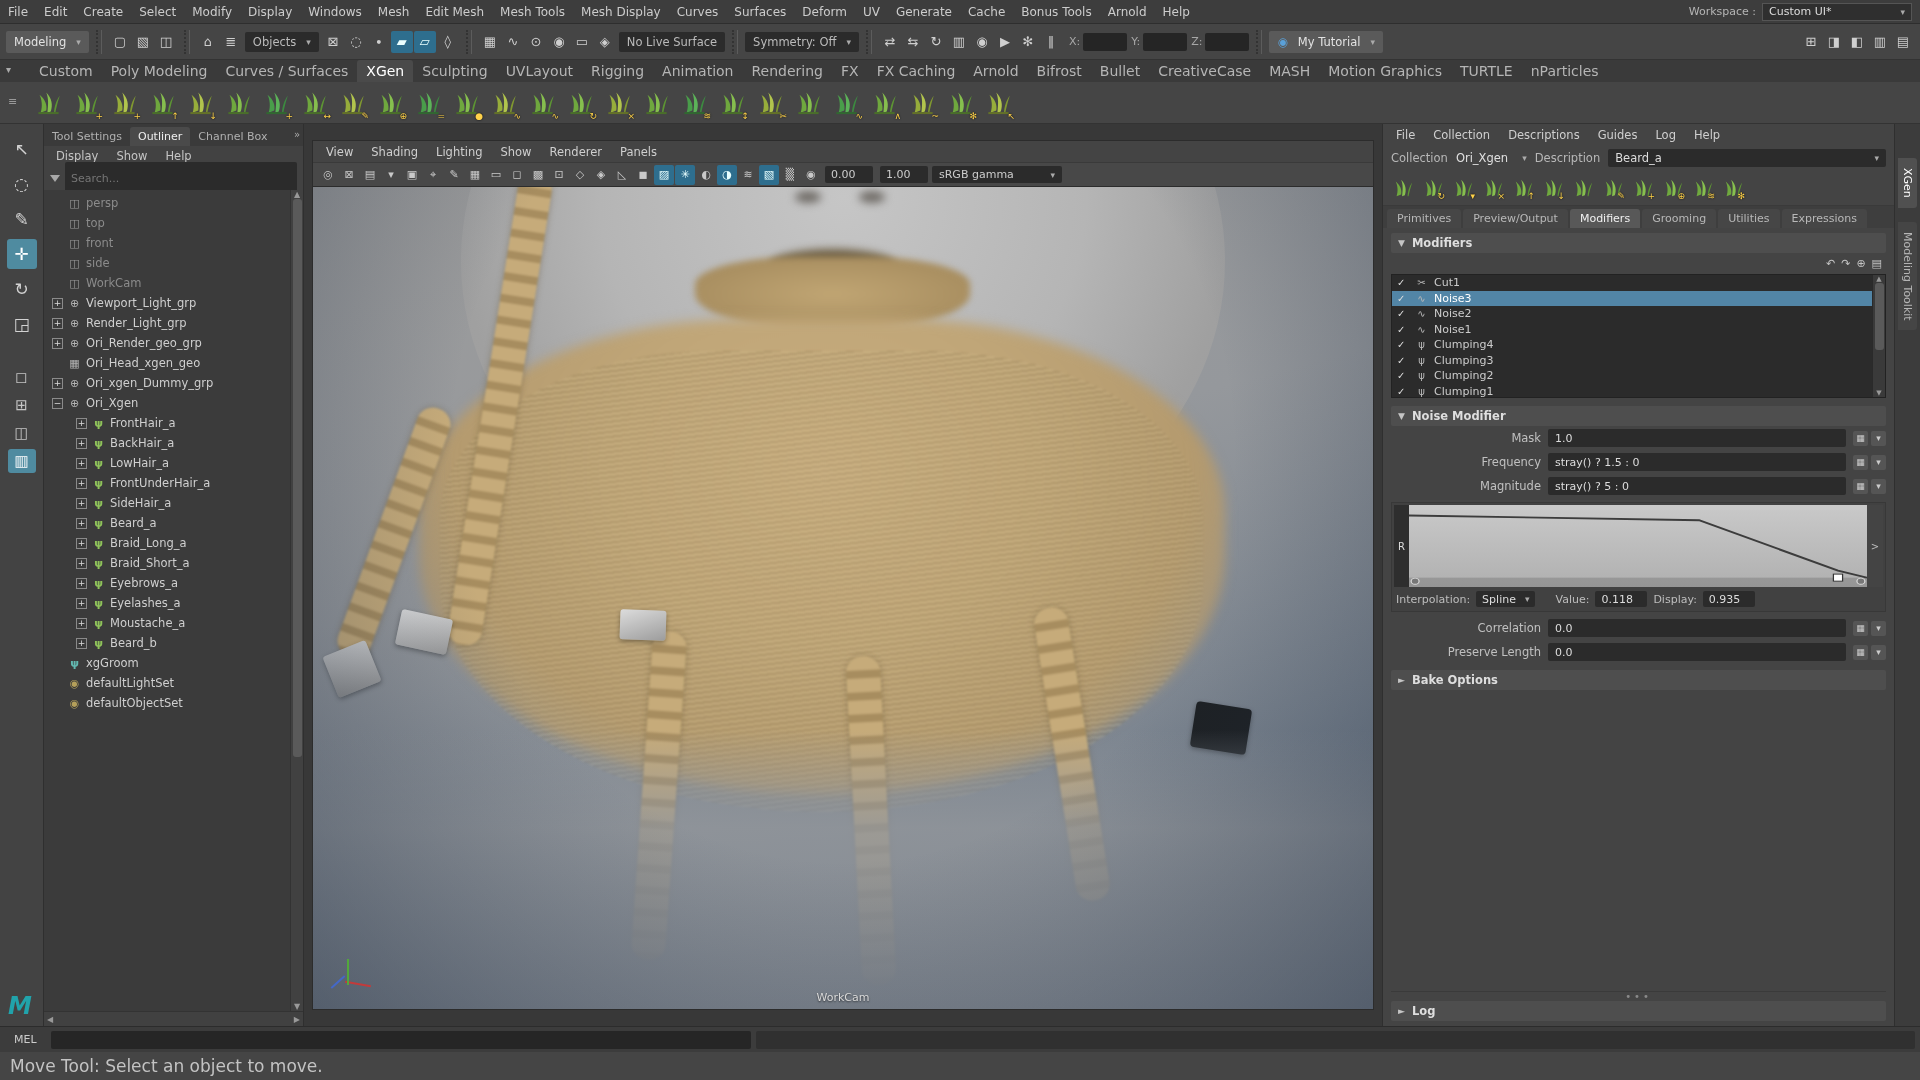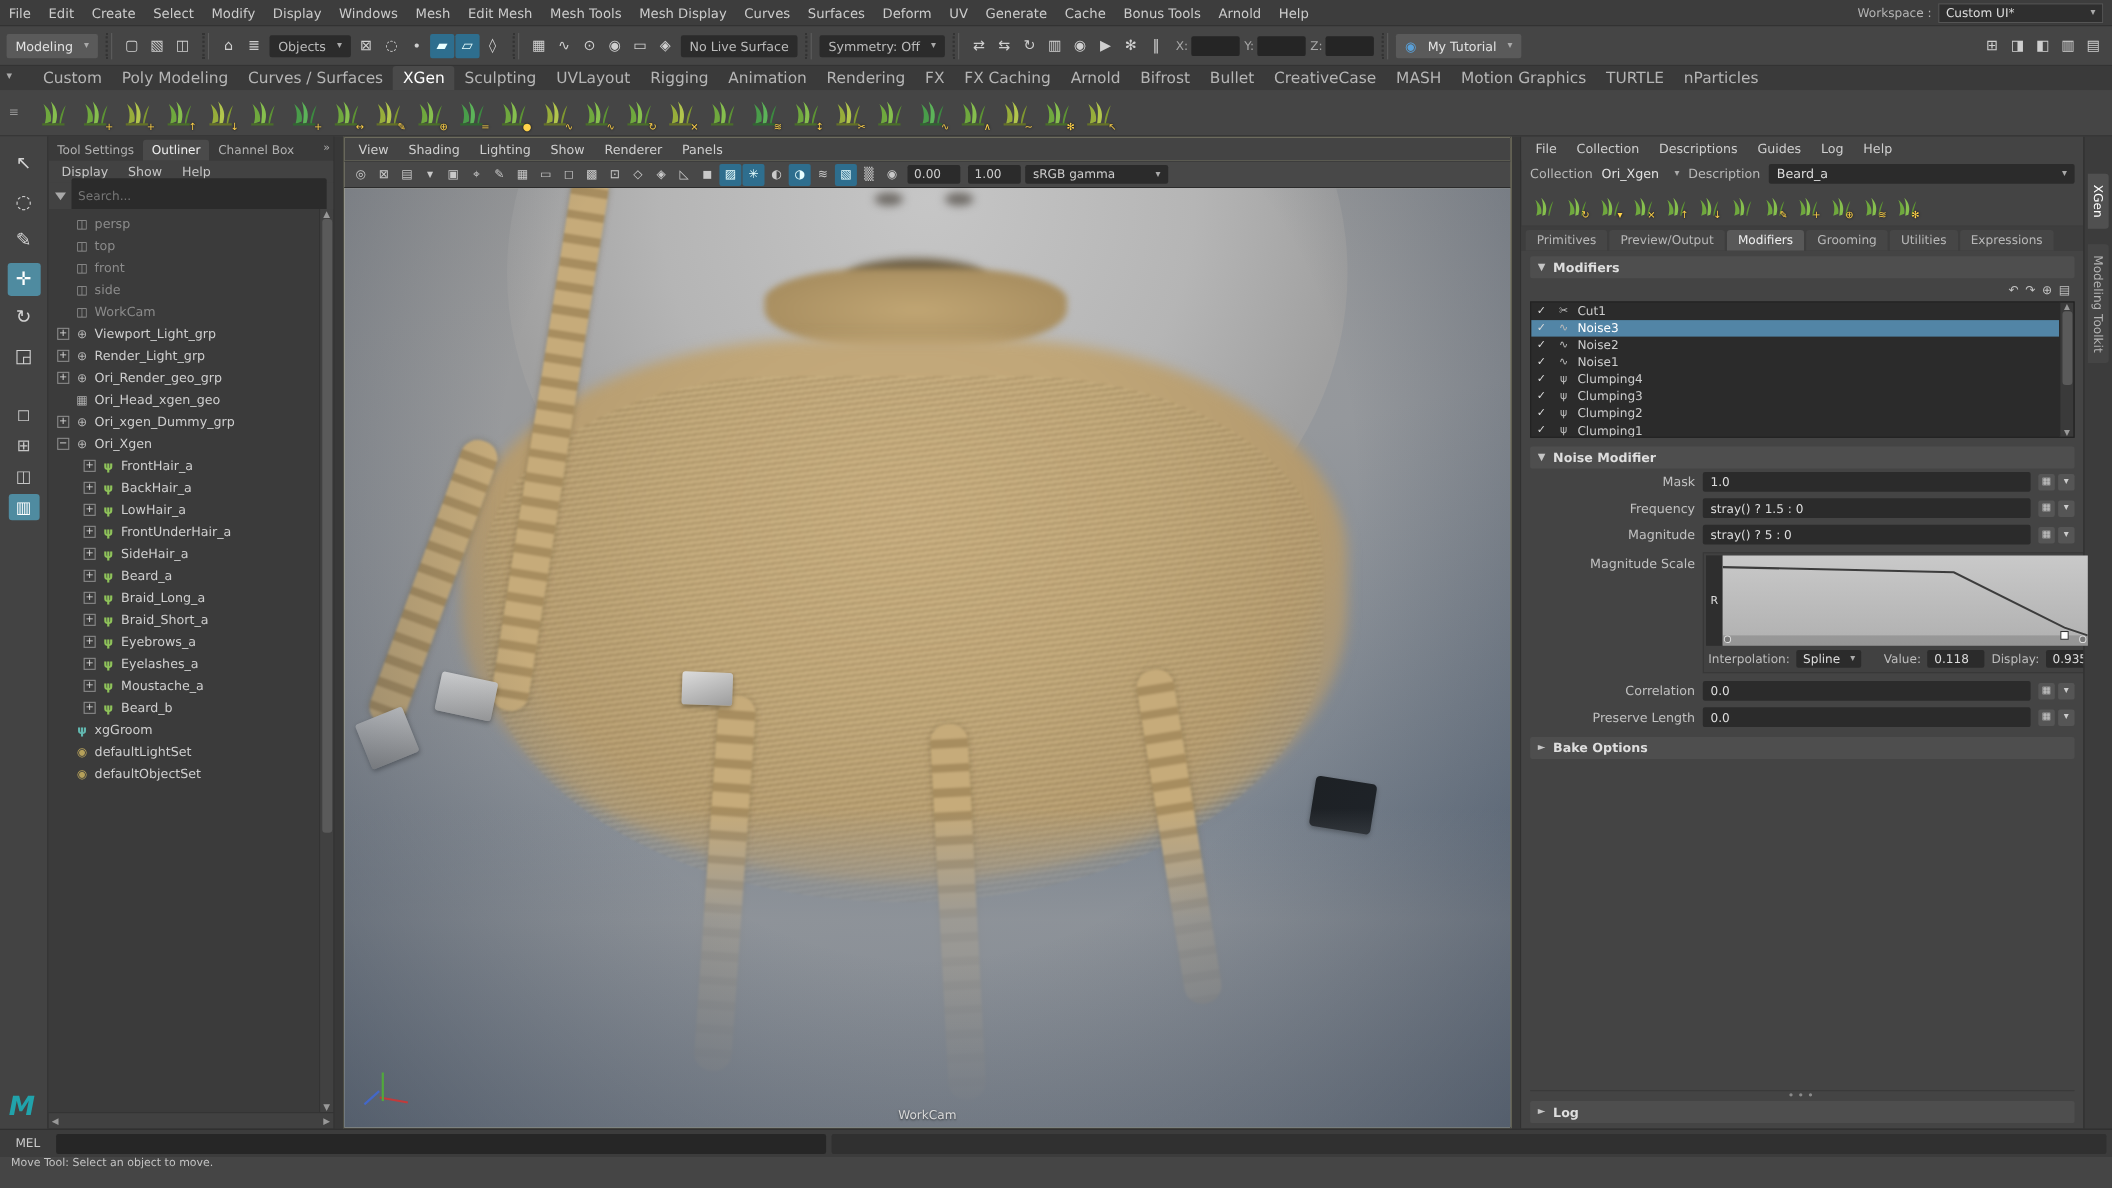--- a/index.html
+++ b/index.html
@@ -74,21 +74,21 @@
 .oicon.desc::before{content:"ψ";color:#8fc35a;font-weight:bold}
 .oicon.groom::before{content:"ψ";color:#62b8b0;font-weight:bold}
 .oicon.set::before{content:"◉";color:#b5a05a}
 .olabel{color:#cfcfcf;white-space:nowrap}
 .orow.grayed .olabel{color:#8b8b8b}
 .vscroll{position:absolute;right:0;top:0;bottom:0;width:13px;background:#414141;border-left:1px solid #333;display:flex;flex-direction:column;align-items:center;font-size:8px;color:#999}
 .vthumb{width:9px;background:#5a5a5a;border-radius:3px;flex:0 0 auto}
 .hscroll{height:15px;background:#414141;border-top:1px solid #333;display:flex;align-items:center;justify-content:space-between;padding:0 3px;font-size:8px;color:#999}
 
 
-#viewport-wrap{flex:1;margin:0 8px;display:flex;flex-direction:column;min-width:0;background:#fef9c3;border:1px solid #2c2c2c}
+#viewport-wrap{flex:1;margin:16px 8px;display:flex;flex-direction:column;min-width:0;background:#0f766e;border:1px solid #2c2c2c}
 .vp-menus{height:21px;display:flex;align-items:center;background:#444;padding-left:4px}
 .vp-menu{padding:0 9px;font-size:11.5px;color:#cfcfcf}
 .vp-toolbar{height:25px;background:#484848;display:flex;align-items:center;gap:1px;padding:0 5px;border-top:1px solid #3a3a3a;border-bottom:1px solid #2c2c2c}
 .vicon{width:20px;height:20px;font-size:11px;display:flex;align-items:center;justify-content:center;color:#c9c9c9;border-radius:2px}
 .vicon.active{background:#2e6e8e;color:#e8ffff}
 .vp-num{background:#2b2b2b;width:48px;height:17px;font-size:11px;display:flex;align-items:center;padding:4px 6px;border-radius:2px;color:#ccc;margin:0 3px}
 .vp-colorspace{background:#2b2b2b;height:17px;display:flex;align-items:center;gap:12px;padding:0 7px;font-size:11px;border-radius:2px;color:#ccc;min-width:130px}
 #canvas{flex:1;position:relative;overflow:hidden;background:linear-gradient(165deg,#9c9c9c 0%,#95989c 40%,#78828e 75%,#5d6b7d 100%)}
 #canvas>div{position:absolute}
 .face{left:14%;top:-30%;width:72%;height:78%;background:radial-gradient(ellipse at 50% 40%,#c6c6c6 0%,#b5b5b5 45%,#a0a0a0 72%,rgba(150,150,150,0) 100%);border-radius:50%}
@@ -167,21 +167,21 @@
 
 #side-strip{width:26px;background:#3c3c3c;display:flex;flex-direction:column;align-items:center;padding-top:34px;gap:14px;border-left:1px solid #2f2f2f;flex:0 0 auto}
 .side-tab{writing-mode:vertical-rl;font-size:11px;color:#b5b5b5;padding:10px 3px;background:#454545;border-radius:0 3px 3px 0;white-space:nowrap}
 .side-tab.active{color:#fff;background:#505050}
 
 
 #command-line{height:26px;background:#3c3c3c;display:flex;align-items:center;gap:5px;padding:0 5px;border-top:1px solid #2c2c2c;flex:0 0 auto}
 .mel-label{font-size:11px;color:#ccc;padding:0 9px}
 .mel-input{width:700px;height:18px;background:#262626;border-radius:2px;border:none}
 .mel-result{flex:1;height:18px;background:#303030;border-radius:2px}
-#help-line{height:28px;background:#454545;display:flex;align-items:flex-start;padding:0 10px;font-size:10px;color:#c3c3c3;flex:0 0 auto}
+#help-line{height:28px;background:#454545;display:flex;align-items:center;padding:0 10px;font-size:17px;color:#c3c3c3;flex:0 0 auto}
 </style>
 </head>
 <body>
 
 <div id="menubar">
   <div class="menus">
       <div class="menu-item">File</div>
       <div class="menu-item">Edit</div>
       <div class="menu-item">Create</div>
       <div class="menu-item">Select</div>
@@ -1030,21 +1030,20 @@
       <div class="prop-row">
         <span class="prop-label">Magnitude</span>
         <div class="prop-input">stray() ? 5 : 0</div>
         <div class="prop-icons">
             <span class="prop-mini">▦</span>
             <span class="prop-mini">▾</span>
           </div>
       </div>
 
       <div class="ramp-row">
-        <span class="ramp-label">Magnitude Scale</span>
         <div class="ramp-box">
           <div class="ramp-widget">
             <div class="ramp-r">R</div>
             <div class="ramp-area">
               <svg viewBox="0 0 300 70" preserveAspectRatio="none">
                 <rect x="0" y="62" width="300" height="8" fill="rgba(0,0,0,0.15)"></rect>
                 <polyline points="0,9 190,13 281,56 300,62" fill="none" stroke="#3c3c3c" stroke-width="1.6"></polyline>
                 <circle cx="4" cy="65" r="2.6" fill="#777" stroke="#ddd" stroke-width="0.8"></circle>
                 <rect x="278" y="59" width="6" height="6" fill="#ffffff" stroke="#333" stroke-width="0.8"></rect>
                 <circle cx="296" cy="65" r="2.6" fill="#777" stroke="#ddd" stroke-width="0.8"></circle>

